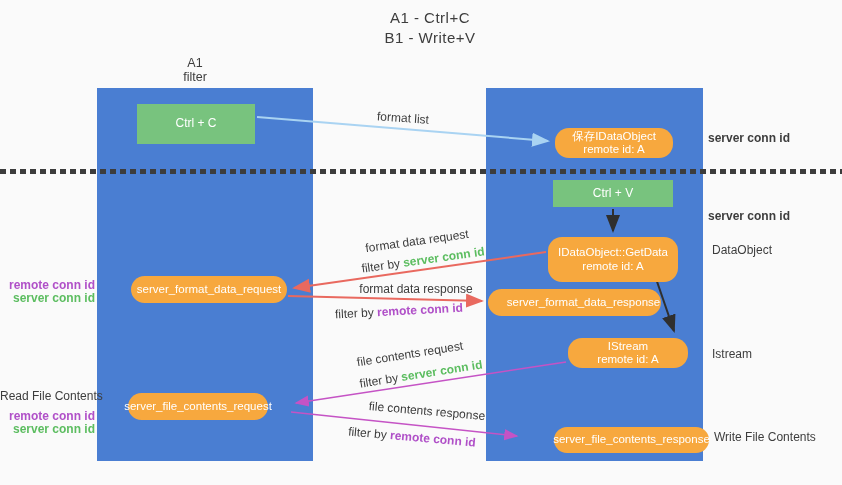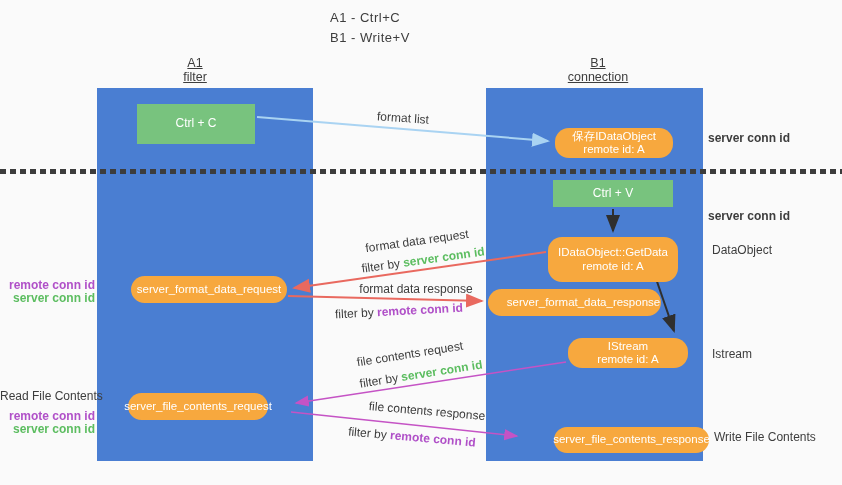--- a/index.html
+++ b/index.html
@@ -4,24 +4,24 @@
 <style>
   :root{
     --bg:#fafafa; --column-blue:#4a7ed2; --box-green:#78c37e; --box-orange:#f7a83e;
     --arrow-red:#e9695f; --arrow-magenta:#c553c5; --arrow-lightblue:#a9d3f2;
     --arrow-black:#2f2f2f; --text-dark:#3d3d3d; --text-green:#5cbd60;
     --text-purple:#b050c8; --dotted-line:#3c3c3c;
   }
   html,body{margin:0;padding:0;}
   body{font-family:"Liberation Sans","DejaVu Sans",sans-serif;background:#fff;}
   .canvas{position:relative;width:842px;height:485px;background:var(--bg);overflow:hidden;}
-  .title{position:absolute;left:330px;top:8px;width:200px;text-align:left;
-         font-size:13px;line-height:20px;color:var(--text-dark);letter-spacing:.5px;}
+  .title{position:absolute;left:330px;top:8px;width:200px;text-align:center;
+         font-size:15px;line-height:20px;color:var(--text-dark);letter-spacing:.5px;}
   .col-header{position:absolute;top:56px;width:120px;text-align:center;
-              font-size:12.5px;line-height:14px;color:var(--text-dark);text-decoration:underline;}
+              font-size:12.5px;line-height:14px;color:var(--text-dark);}
   .column{position:absolute;top:88px;height:373px;background:var(--column-blue);z-index:1;}
   .dotted{position:absolute;left:0;top:169px;width:842px;height:5px;z-index:2;
           background:repeating-linear-gradient(to right,var(--dotted-line) 0 6px,transparent 6px 10px);}
   .arrows{position:absolute;left:0;top:0;z-index:3;}
   .arr{fill:none;}
   .arr.blue{stroke:var(--arrow-lightblue);stroke-width:2;}
   .arr.black{stroke:var(--arrow-black);stroke-width:2;}
   .arr.red{stroke:var(--arrow-red);stroke-width:2;}
   .arr.magenta{stroke:var(--arrow-magenta);stroke-width:1.6;}
   .mk-blue{fill:var(--arrow-lightblue);} .mk-black{fill:var(--arrow-black);}
@@ -45,24 +45,20 @@
 <div class="canvas">
 
   <div class="title">
     <div>A1 - Ctrl+C</div>
     <div>B1 - Write+V</div>
   </div>
 
   <div class="col-header" style="left:135px;">
     <div>A1</div>
     <div>filter</div>
-  </div>
-  <div class="col-header" style="left:538px;">
-    <div>B1</div>
-    <div>connection</div>
   </div>
 
   <div class="column" style="left:97px;width:216px;"></div>
   <div class="column" style="left:486px;width:217px;"></div>
 
   <div class="dotted"></div>
 
   <svg class="arrows" width="842" height="485">
     <defs>
       <marker id="m-blue" markerWidth="10" markerHeight="8" refX="8" refY="3.5" orient="auto">

